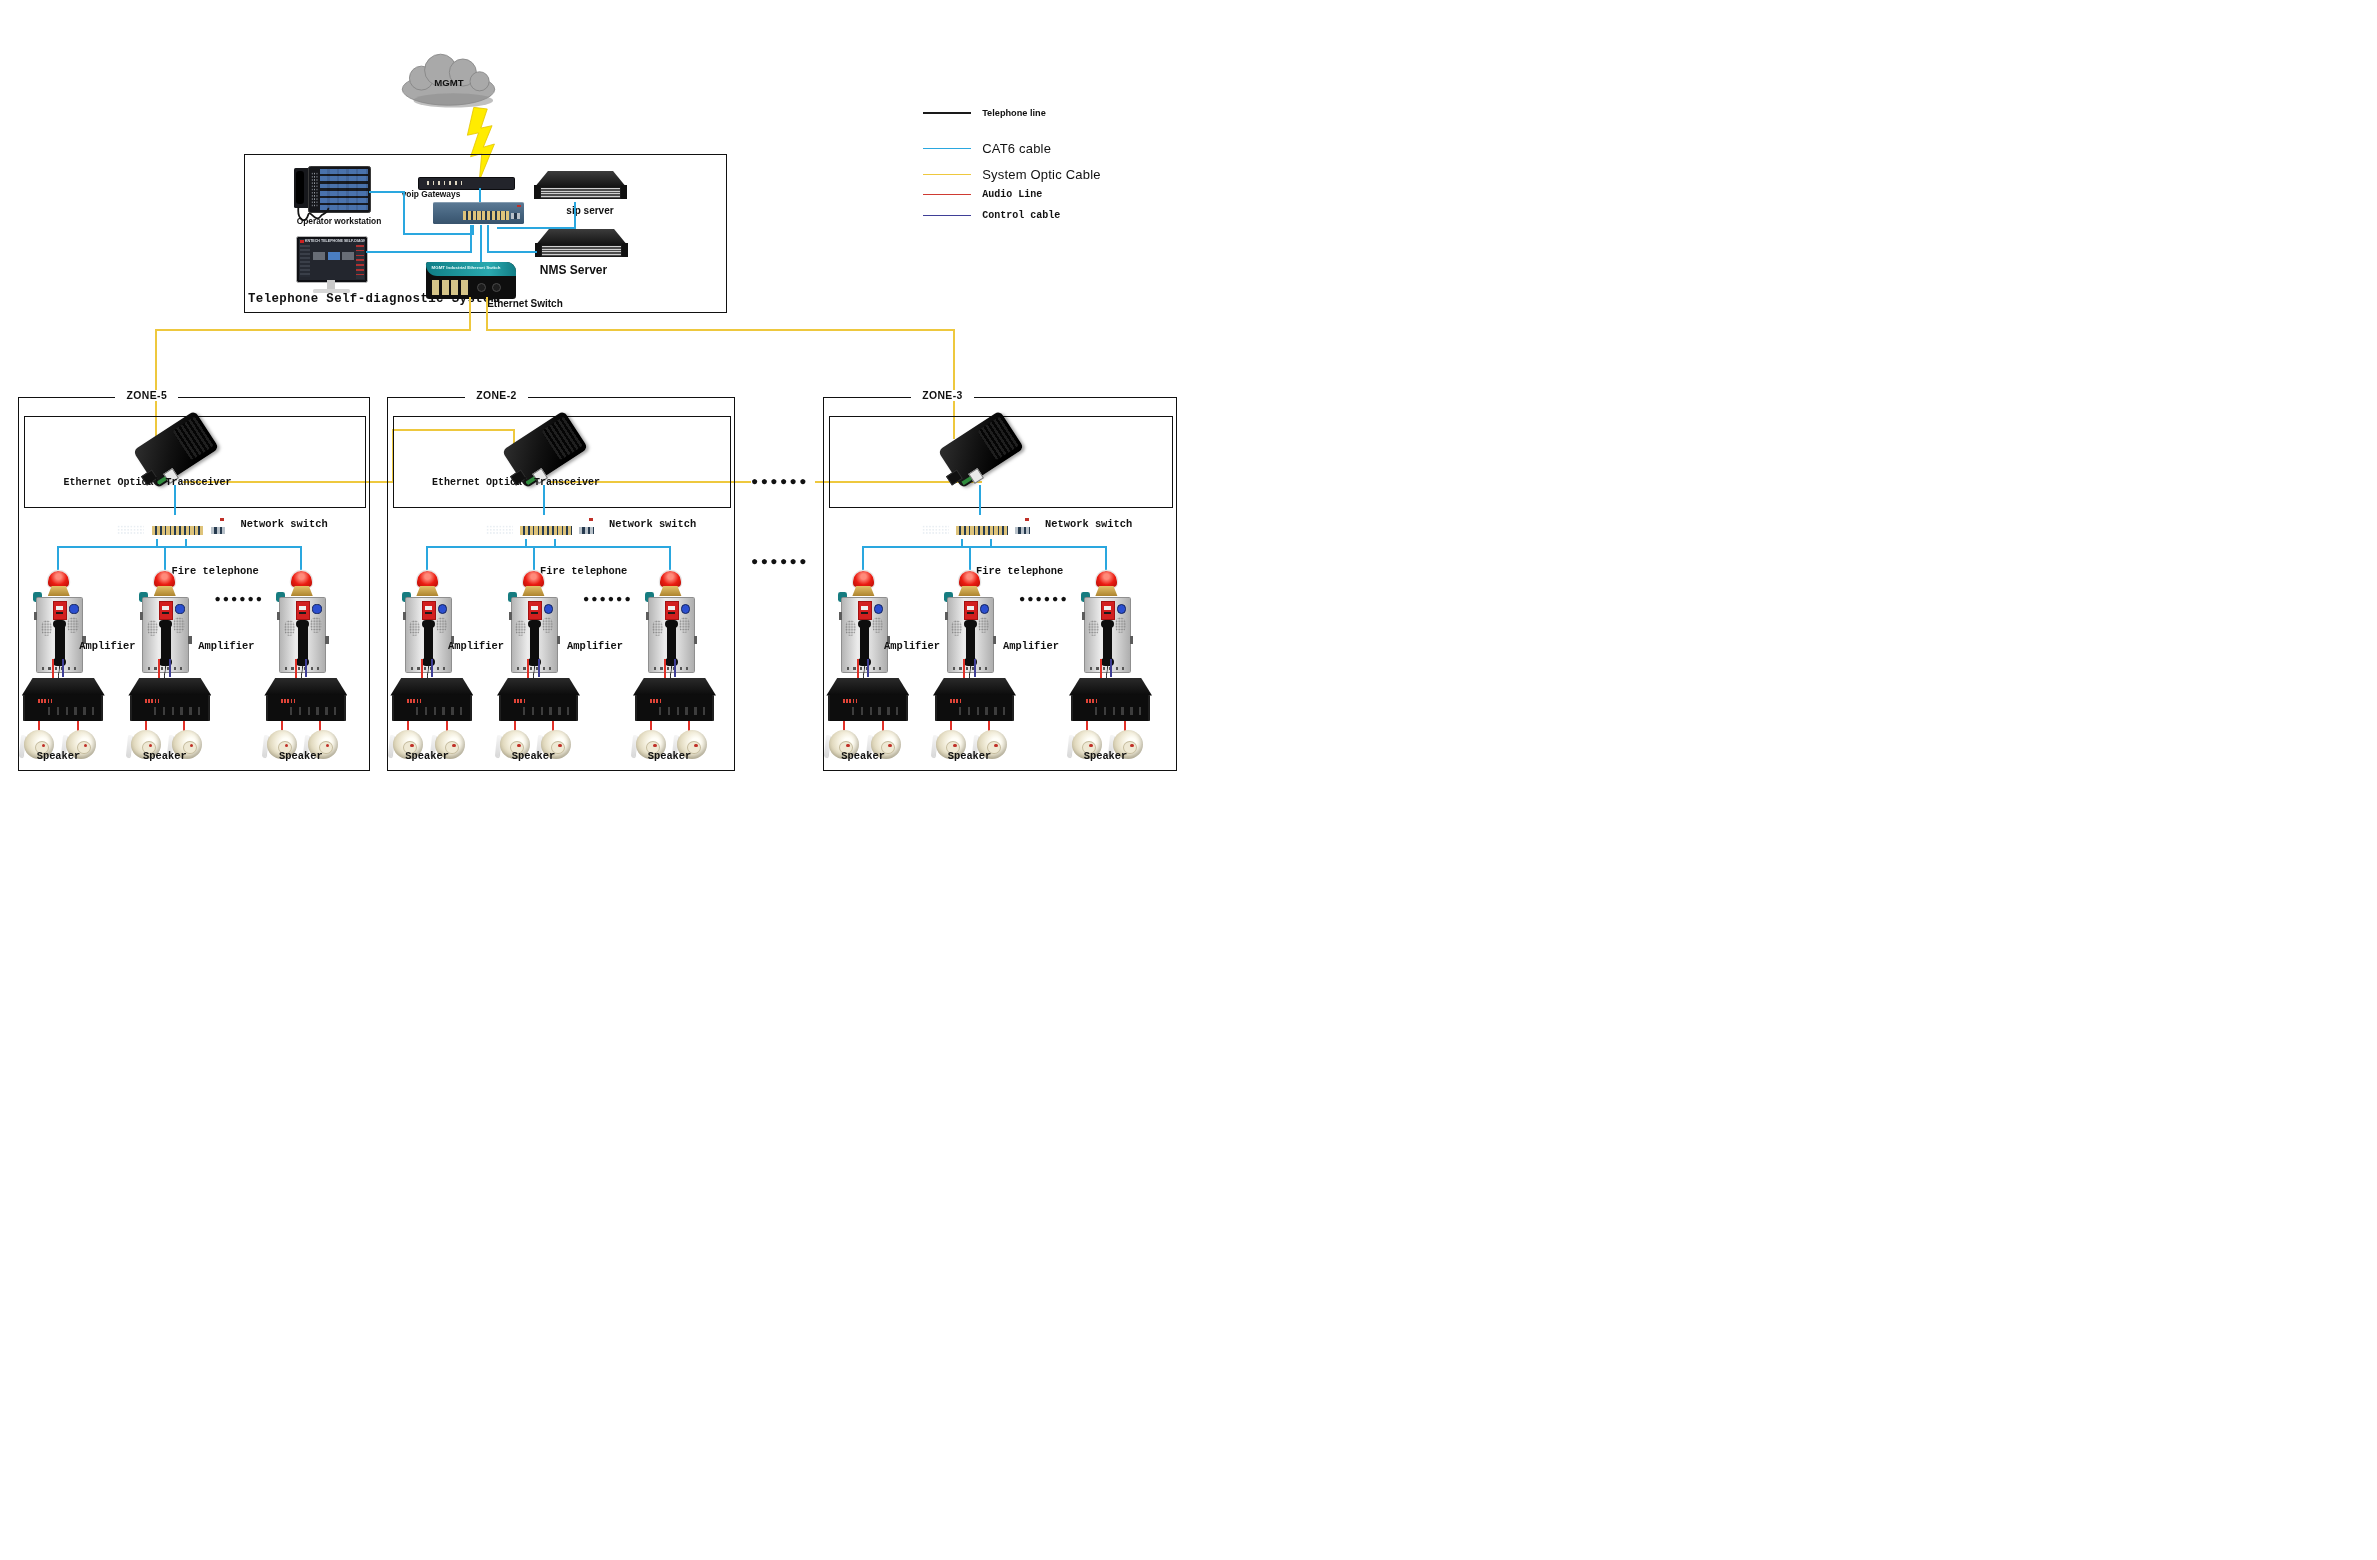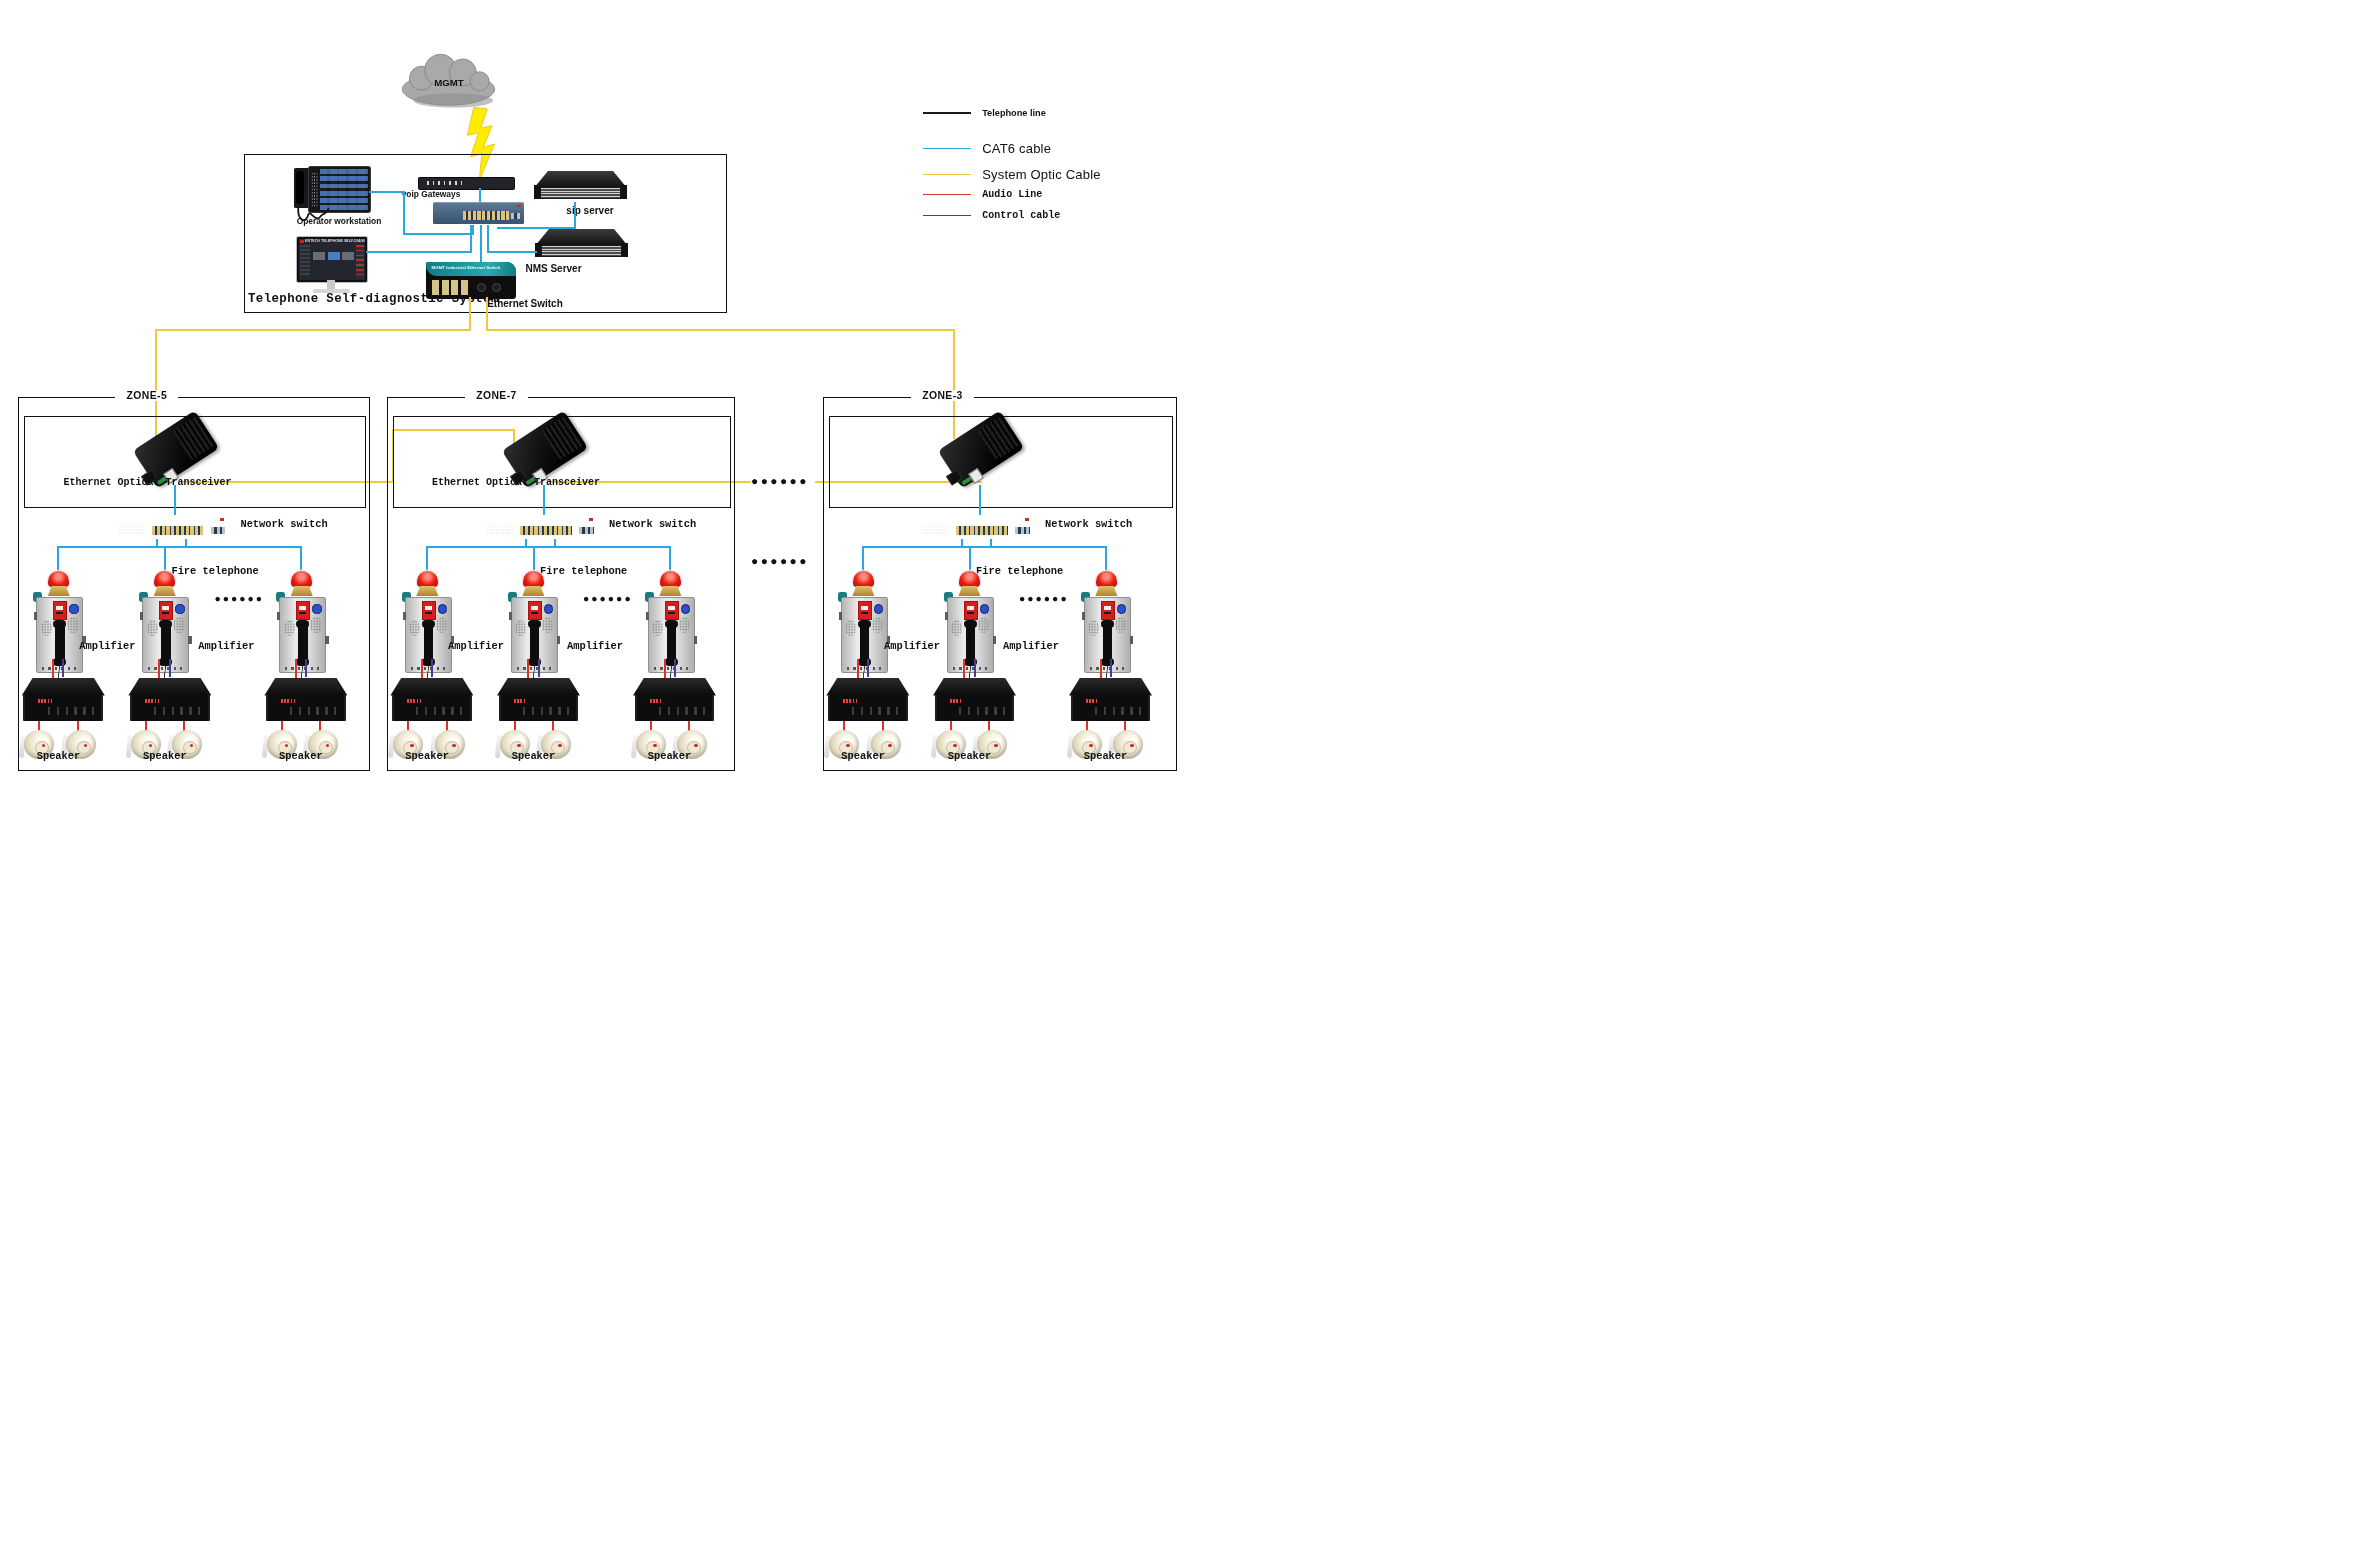--- a/index.html
+++ b/index.html
@@ -251,21 +251,21 @@
     <div class="earR"></div>
   </div>
   <div class="label-b tcenter" style="left:553px;top:205px;width:74px;font-size:10px">sip server</div>
 
   <div class="srv" style="left:535px;top:229px">
     <div class="top"></div>
     <div class="front"></div>
     <div class="earL"></div>
     <div class="earR"></div>
   </div>
-  <div class="label-b tcenter" style="left:515px;top:263px;width:77px;font-size:10px">NMS Server</div>
+  <div class="label-b tcenter" style="left:535px;top:263px;width:77px;font-size:12px">NMS Server</div>
 
   <div class="monitor">
     <div class="scr">
       <span class="chip"></span>
       <span class="ttl">KNTECH TELEPHONE SELF-DIAGNOSE SYSTEM</span>
       <div class="side"></div>
       <div class="card" style="left:14.4px"></div>
       <div class="card blue" style="left:29px"></div>
       <div class="card" style="left:43px"></div>
       <div class="rlist"></div>
@@ -451,21 +451,21 @@
       <div class="spk" style="left:284px;top:332px">
           <div class="brk"></div>
           <div class="horn"></div>
         </div>
 
       <div class="label-m spkl0 tcenter" style="left:5.6px;top:352px;width:67px;font-size:10.4px">Speaker</div>
       <div class="label-m spkl1 tcenter" style="left:112px;top:352px;width:67px;font-size:10.4px">Speaker</div>
       <div class="label-m spkl2 tcenter" style="left:248px;top:352px;width:67px;font-size:10.4px">Speaker</div>
     </div>
       <div class="zone" style="left: 387px; width: 346px;">
-      <div class="zone-label" style="left: 77px;">ZONE-7</div>
+      <div class="zone-label" style="left: 77px;">ZONE-2</div>
       <div class="innerbox"></div>
 
       <div class="eot" style="left:118px;top:22.4px">
         <div class="boxy">
           <div class="ridge"></div>
           <div class="sc"></div>
           <div class="rj"></div>
           <div class="pcb"></div>
         </div>
       </div>

